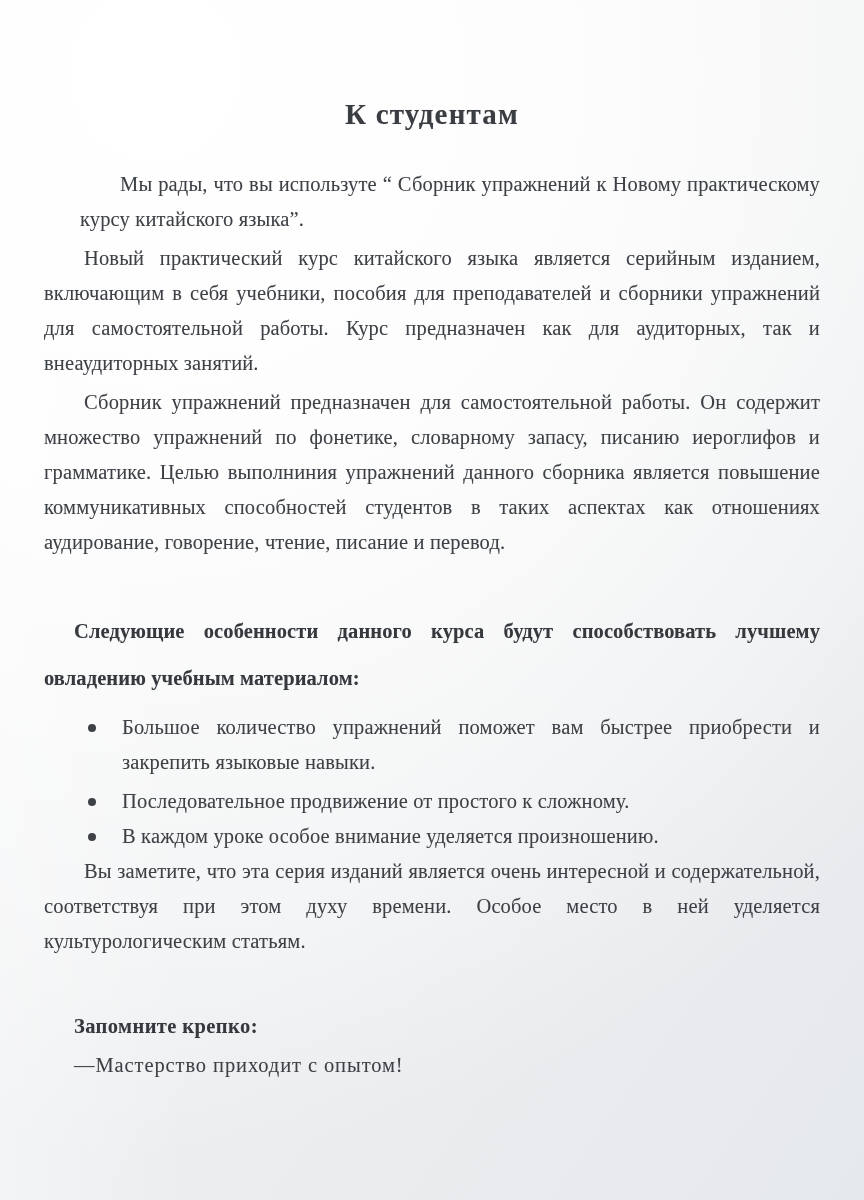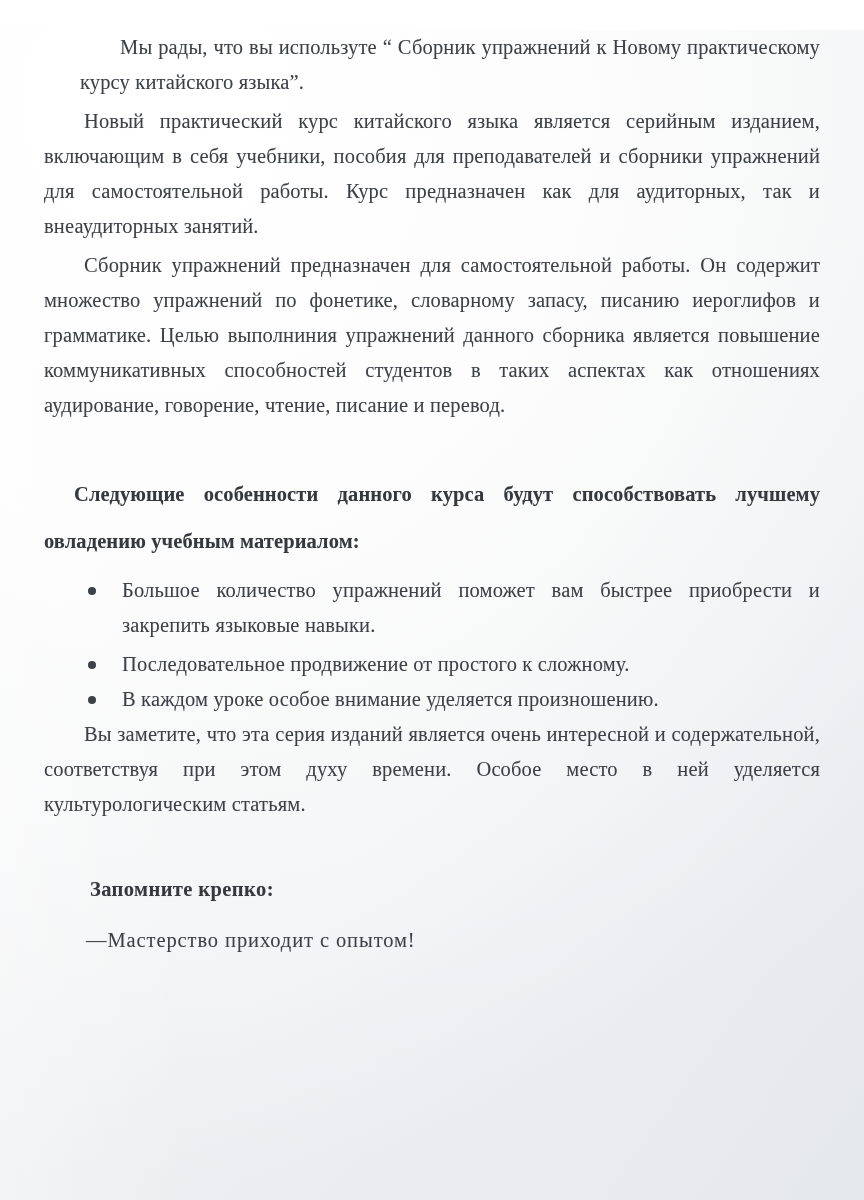--- a/index.html
+++ b/index.html
@@ -107,48 +107,49 @@
     width: 8px;
     height: 8px;
     border-radius: 50%;
     background: #3d4045;
   }
   ul.feature-list li.tight { margin-bottom: 0; }
 
   .closing-block { margin-top: 38px; }
 
   .remember-heading {
-    margin: 16px;
+    margin: 0;
     margin-top: 50px;
     text-indent: 30px;
     font-size: 20.5px;
     line-height: 35px;
     font-weight: bold;
     color: #35383d;
     letter-spacing: 0.4px;
     text-shadow: 0 0 0.7px rgba(120,126,132,0.35);
   }
 
   .motto {
-    margin: 12px;
+    margin: 0;
     margin-top: 4px;
     text-indent: 30px;
     font-size: 20.5px;
     line-height: 35px;
     color: #3d4045;
     letter-spacing: 0.9px;
     text-shadow: 0 0 0.7px rgba(130,136,142,0.30);
   }
 </style>
 </head>
 <body>
 
 <div class="page">
   <div class="content">
 
+    <h1 class="doc-title">К студентам</h1>
 
     <p class="body-par par-gap-1">Мы рады, что вы используте “ Сборник упражнений к Новому практическому курсу китайского языка”.</p>
 
     <p class="body-par par-gap-2">Новый практический курс китайского языка является серийным изданием, включающим в себя учебники, пособия для преподавателей и сборники упражнений для самостоятельной работы. Курс предназначен как для аудиторных, так и внеаудиторных занятий.</p>
 
     <p class="body-par par-gap-2">Сборник упражнений предназначен для самостоятельной работы. Он содержит множество упражнений по фонетике, словарному запасу, писанию иероглифов и грамматике. Целью выполниния упражнений данного сборника является повышение коммуникативных способностей студентов в таких аспектах как отношениях аудирование, говорение, чтение, писание и перевод.</p>
 
     <p class="strong-lead">Следующие особенности данного курса будут способствовать лучшему овладению учебным материалом:</p>
 
     <ul class="feature-list">

